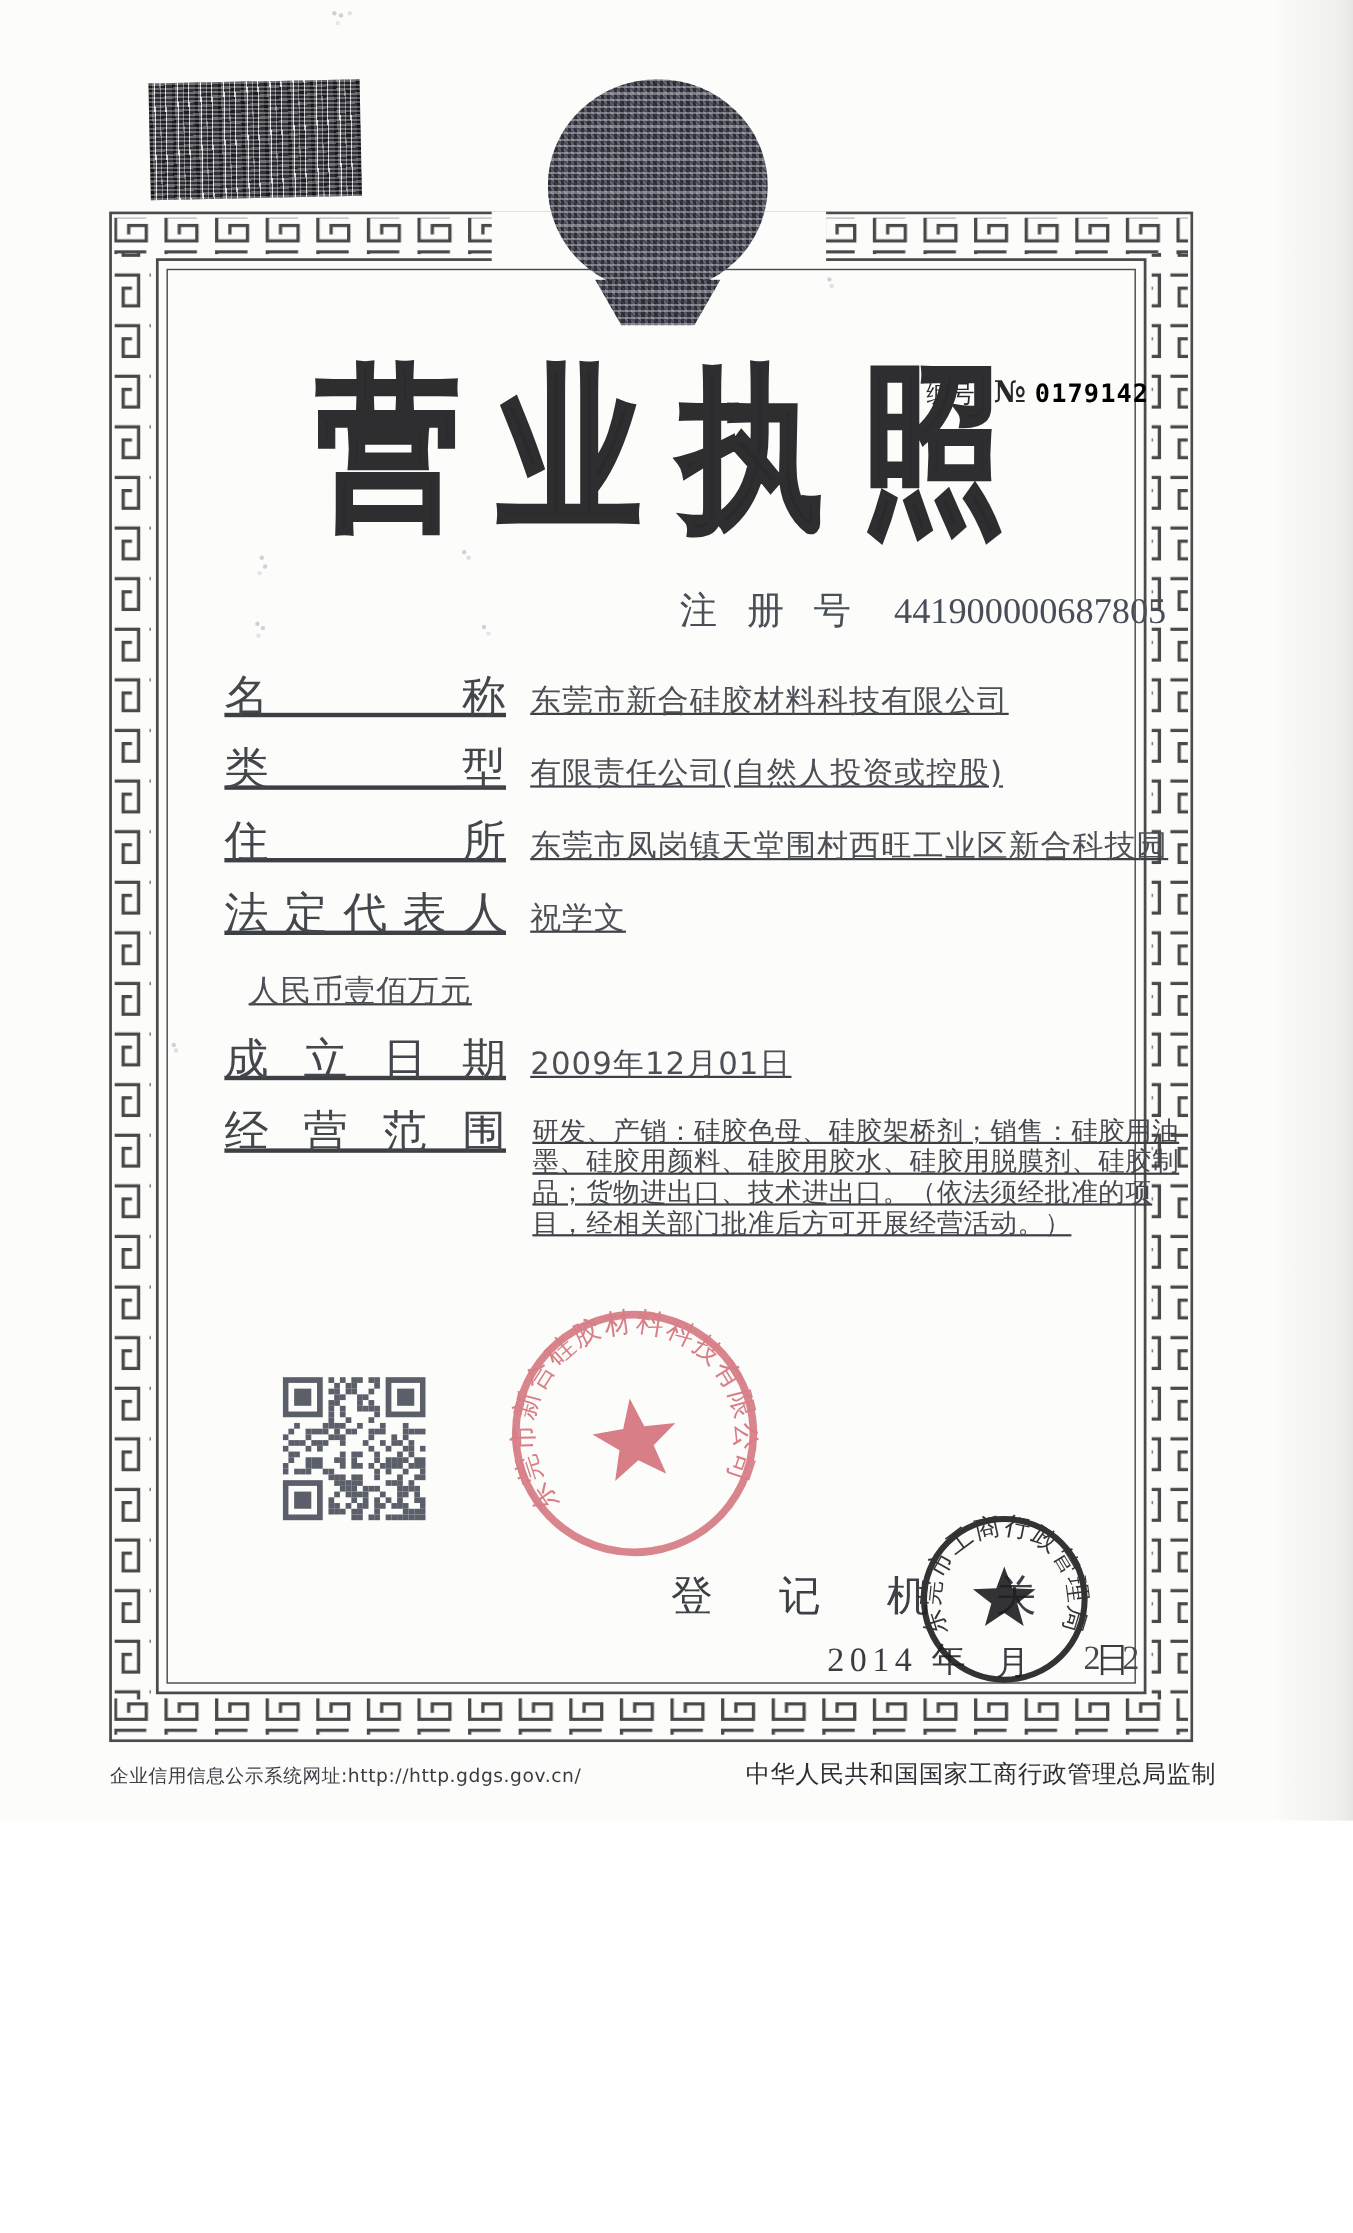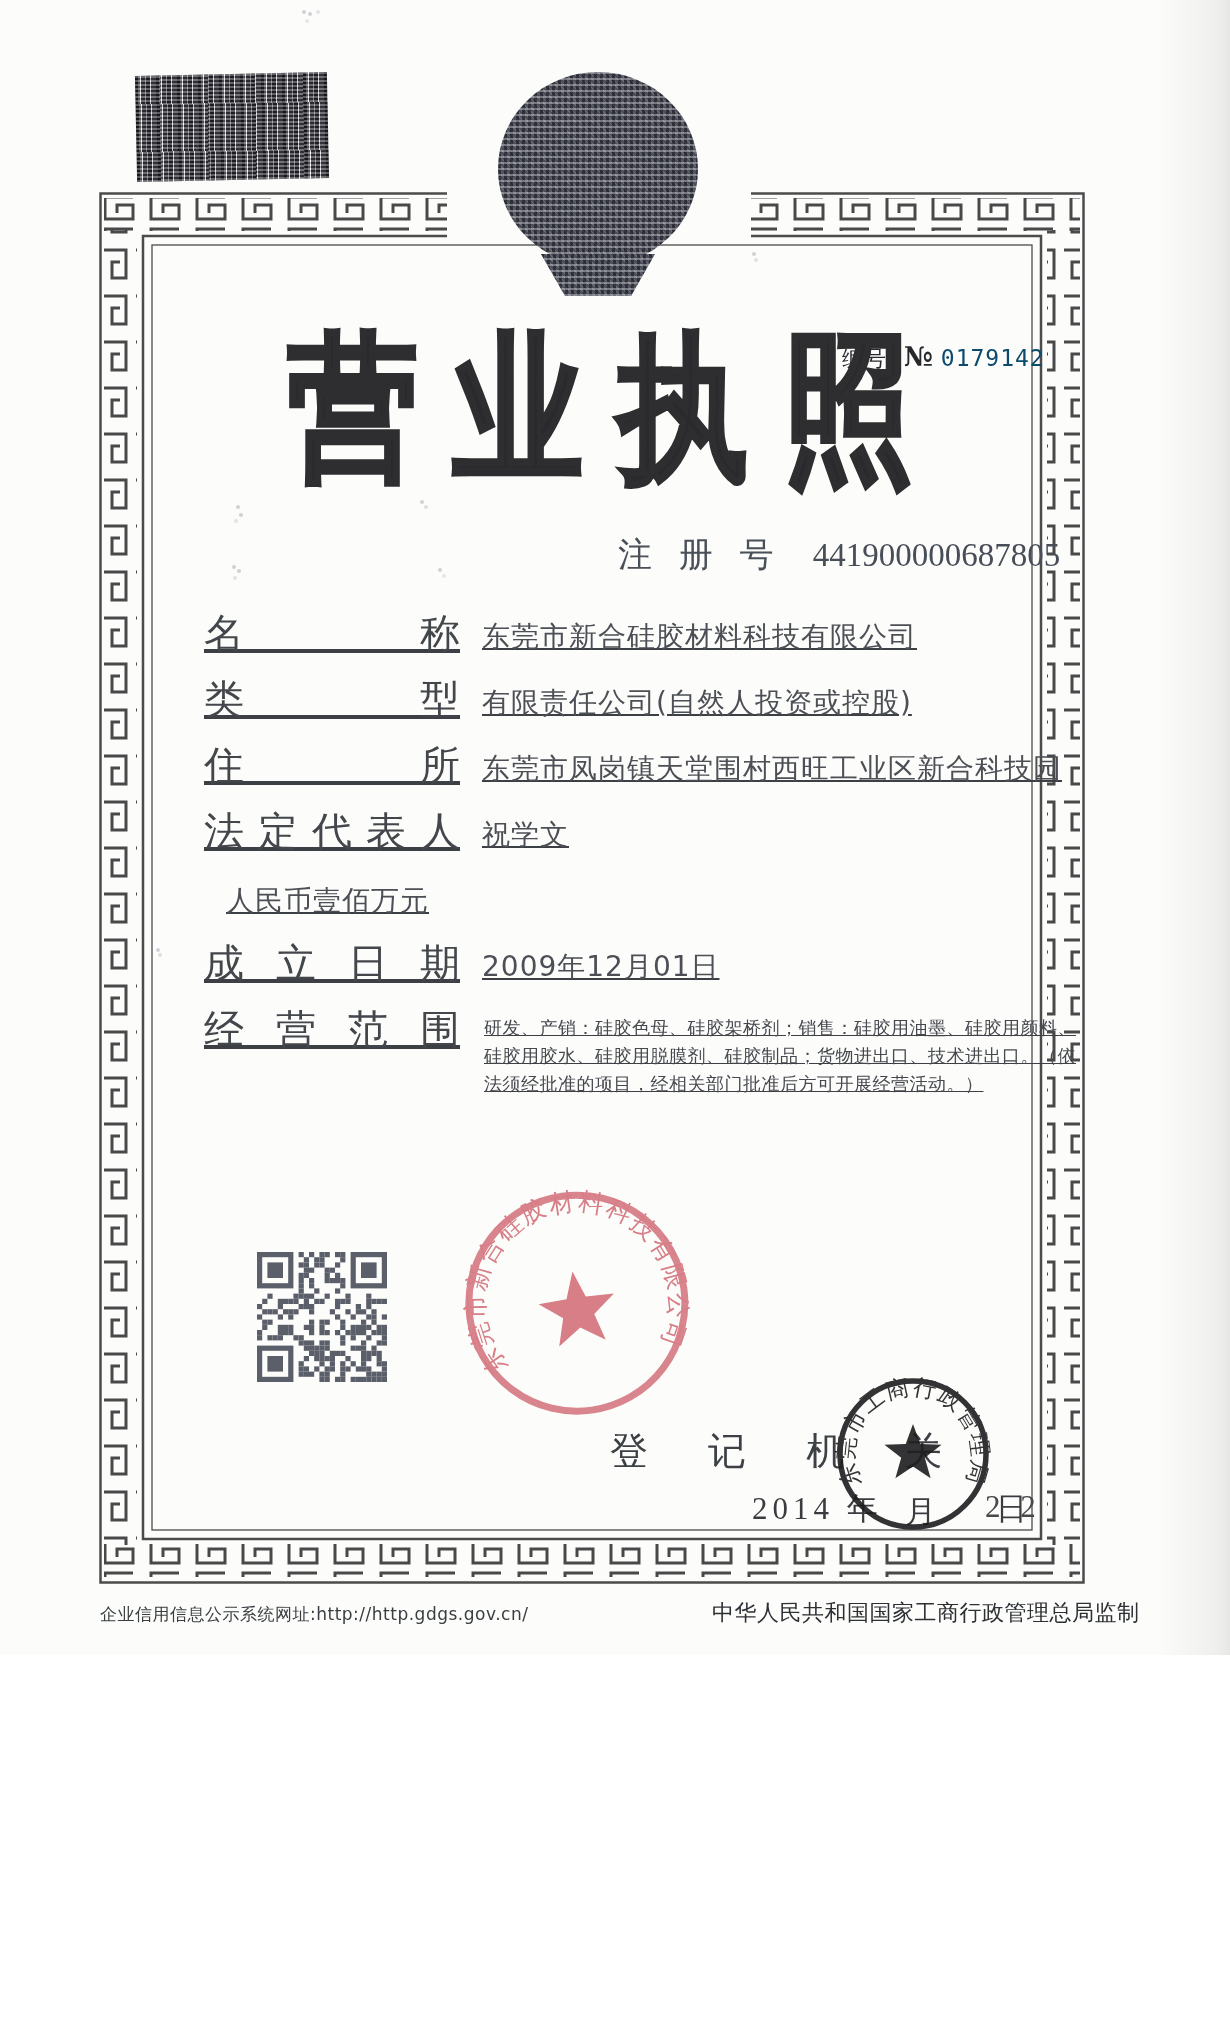--- a/index.html
+++ b/index.html
@@ -27,54 +27,54 @@
       repeating-linear-gradient(45deg, rgba(255,255,255,.16) 0 1px, transparent 1px 3px);
   }
   .emblem .disc{width:200px;height:194px;border-radius:50%;}
   .emblem .skirt{width:150px;height:42px;margin:-12px auto 0;
     clip-path:polygon(12% 0,88% 0,72% 100%,28% 100%);}
   
   .frame{position:absolute;left:99px;top:192px;z-index:1;opacity:.92;}
   
   .serial{position:absolute;left:842px;top:341px;font-size:22px;color:#26282c;z-index:2;white-space:nowrap;}
   .serial .no-sign{font-family:"DejaVu Serif","Liberation Serif",serif;font-weight:bold;font-size:27px;margin:0 8px 0 10px;}
-  .serial .digits{font-family:"DejaVu Sans Mono","Liberation Mono",monospace;font-size:23px;letter-spacing:1px;color:#0c4a6e;}
+  .serial .digits{font-family:"DejaVu Sans Mono","Liberation Mono",monospace;font-size:23px;letter-spacing:1px;color:#000000;font-weight:bold;}
   
   .title{position:absolute;left:288px;top:330px;width:625px;display:flex;justify-content:space-between;z-index:2;}
   .title span{display:inline-block;font-size:130px;line-height:1.2;font-weight:900;color:#2a2a2c;
     transform:scaleY(1.22);-webkit-text-stroke:3px #2e2e30;
     text-shadow:0 0 1px rgba(0,0,0,.55);}
   
   .regno{position:absolute;left:618px;top:532px;z-index:2;white-space:nowrap;}
   .regno .lab{font-size:34px;letter-spacing:8px;color:#4a5058;}
   .regno .val{font-family:"Liberation Serif","DejaVu Serif",serif;font-size:33px;color:#474e58;margin-left:26px;letter-spacing:0px;margin-top:16px;}
   
   .fields{position:absolute;left:204px;top:612px;width:872px;z-index:2;text-decoration:underline;}
   .frow{display:flex;align-items:flex-start;margin-bottom:24px;}
   .flabel{flex:none;width:256px;font-size:40px;line-height:42px;color:#43474c;
     text-align:justify;text-align-last:justify;}
   .fvalue{margin-left:22px;padding-top:7px;font-size:28px;line-height:1.25;color:#4c4f55;letter-spacing:1px;}
-  .frow.para .fvalue{font-size:18px;line-height:28px;width:598px;letter-spacing:.5px;padding-top:6px;color:#45484e;margin-left:24px;}
+  .frow.para .fvalue{font-size:24px;line-height:28px;width:598px;letter-spacing:.5px;padding-top:6px;color:#45484e;margin-left:24px;}
   
   .qr{position:absolute;left:257px;top:1251px;z-index:2;opacity:.85;}
   
   .seal-red{position:absolute;left:460px;top:1186px;width:236px;height:236px;z-index:5;opacity:.8;transform:rotate(-8deg);}
   
   .registrar{position:absolute;left:610px;top:1426px;font-size:38px;letter-spacing:24px;color:#3d4146;z-index:2;white-space:nowrap;}
   
   .date-part{position:absolute;font-size:31px;color:#3a3c40;z-index:4;white-space:nowrap;font-family:Liberation Serif, serif;}
   #date-year{left:752px;top:1488px;letter-spacing:5px;}
   #date-month{left:905px;top:1491px;}
   #date-daynum{left:941px;top:1489px;letter-spacing:6px;color:#47494d;margin-left:44px;}
   #date-day{left:996px;top:1488px;}
   
   .seal-black{position:absolute;left:825px;top:1366px;width:176px;height:176px;z-index:5;opacity:.9;}
   
   .footer-left{position:absolute;left:100px;top:1603px;font-size:17px;color:#3a3e42;z-index:2;letter-spacing:.5px;}
-  .footer-right{position:absolute;left:712px;top:1598px;font-size:22px;color:#2c2f33;z-index:2;letter-spacing:.5px;}
+  .footer-right{position:absolute;left:678px;top:1598px;font-size:22px;color:#2c2f33;z-index:2;letter-spacing:.5px;}
   
   .smudge{position:absolute;width:4px;height:4px;border-radius:50%;background:#97a0ae;opacity:.45;z-index:2;}
   .smudge.b1{left:302px;top:10px;box-shadow:6px 2px 0 #97a0ae,14px 0 0 rgba(151,160,174,.6),3px 9px 0 rgba(151,160,174,.5);}
   .smudge.b2{left:236px;top:505px;box-shadow:3px 8px 0 #97a0ae,-2px 14px 0 rgba(151,160,174,.6);}
   .smudge.b3{left:420px;top:500px;box-shadow:4px 5px 0 rgba(151,160,174,.7);}
   .smudge.b4{left:232px;top:565px;box-shadow:5px 4px 0 #97a0ae,1px 11px 0 rgba(151,160,174,.6);}
   .smudge.b5{left:438px;top:568px;box-shadow:4px 6px 0 rgba(151,160,174,.55);}
   .smudge.b6{left:156px;top:948px;box-shadow:2px 5px 0 rgba(151,160,174,.7);}
   .smudge.b7{left:752px;top:252px;box-shadow:2px 6px 0 rgba(151,160,174,.65);}
 </style>

